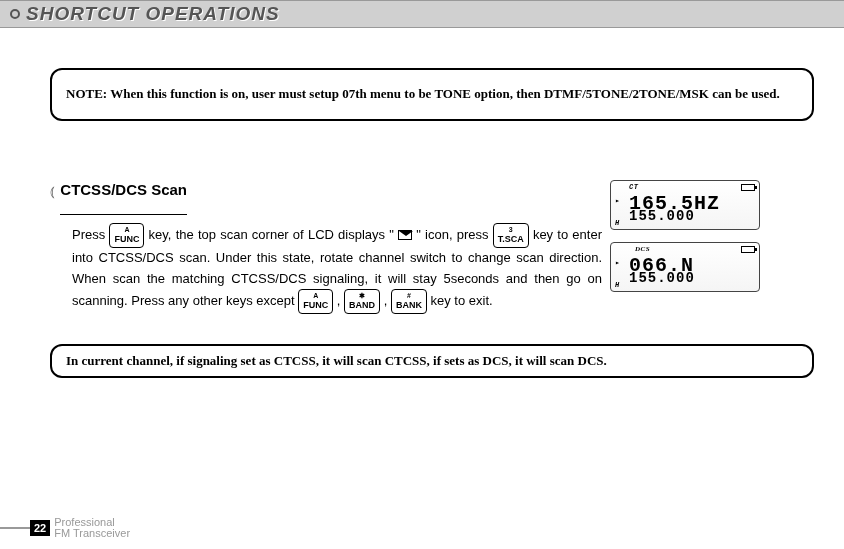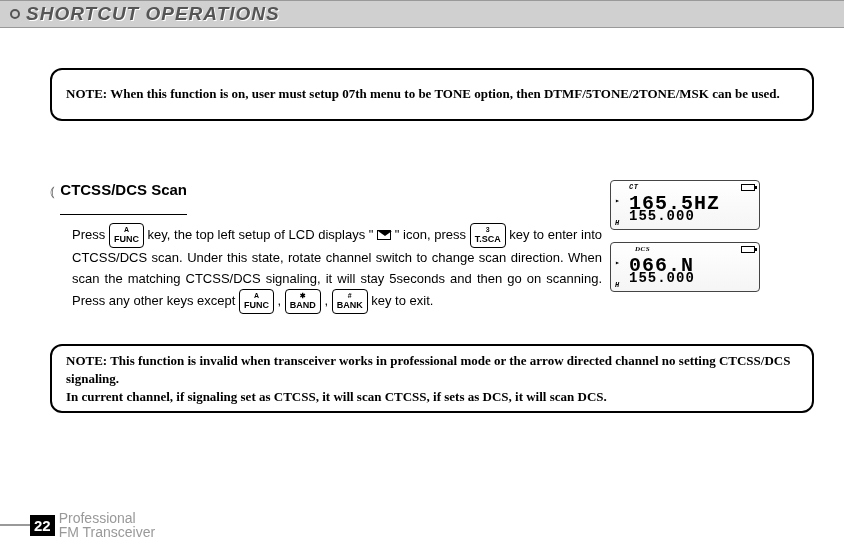--- a/index.html
+++ b/index.html
@@ -156,26 +156,26 @@
     left: 0; bottom: 10px;
     display: flex;
     align-items: center;
   }
   .footer-line {
     width: 30px; height: 2px; background: #999; margin-right: 0;
   }
   .page-num {
     background: #000000;
     color: #fff;
-    font-size: 15px;
+    font-size: 11px;
     font-weight: bold;
     padding: 2px 4px;
   }
   .footer-text {
-    font-size: 14px;
+    font-size: 11px;
     color: #999;
     line-height: 1;
     margin-left: 4px;
   }
 </style>
 </head>
 <body>
 
 <div class="header-bar">
   <span class="bullet"></span>
@@ -185,21 +185,21 @@
 <div class="note-box">
   <span class="note-bold">NOTE: </span><span class="note-bold">When this function is on, user must setup 07th menu to be TONE option, then DTMF/5TONE/2TONE/MSK can be used.</span>
 </div>
 
 <div class="content-wrap">
   <span class="signal-icon">⦅</span>
   <span class="section-title">CTCSS/DCS Scan</span>
   <div class="paragraph">
     <span>Press </span>
     <span class="keycap"><span class="sup">A</span>FUNC</span>
-    <span> key, the top left setup of LCD displays " </span>
+    <span> key, the top scan corner of LCD displays " </span>
     <span class="envelope-icon"></span>
     <span> " icon, press </span>
     <span class="keycap"><span class="sup">3</span>T.SCA</span>
     <span> key to enter into CTCSS/DCS scan. Under this state, rotate channel switch to change scan direction. When scan the matching CTCSS/DCS signaling, it will stay 5seconds and then go on scanning. Press any other keys except </span>
     <span class="keycap"><span class="sup">A</span>FUNC</span>
     <span> , </span>
     <span class="keycap"><span class="sup">✱</span>BAND</span>
     <span> , </span>
     <span class="keycap"><span class="sup">#</span>BANK</span>
     <span> key to exit.</span>
@@ -219,21 +219,20 @@
     <span class="small dcs">DCS</span>
     <span class="batt"></span>
     <span class="small arrow">▸</span>
     <span class="line1">066.N</span>
     <span class="line2">155.000</span>
     <span class="small h">H</span>
   </div>
 </div>
 
 <div class="note-box2">
-  <div>NOTE: This function is invalid when transceiver works in professional mode or the arrow directed channel no setting CTCSS/DCS signaling.</div>
   <div>In current channel, if signaling set as CTCSS, it will scan CTCSS, if sets as DCS, it will scan DCS.</div>
 </div>
 
 <div class="footer">
   <span class="footer-line"></span>
   <span class="page-num">22</span>
   <span class="footer-text">
     <span>Professional</span><br>
     <span>FM Transceiver</span>
   </span>

